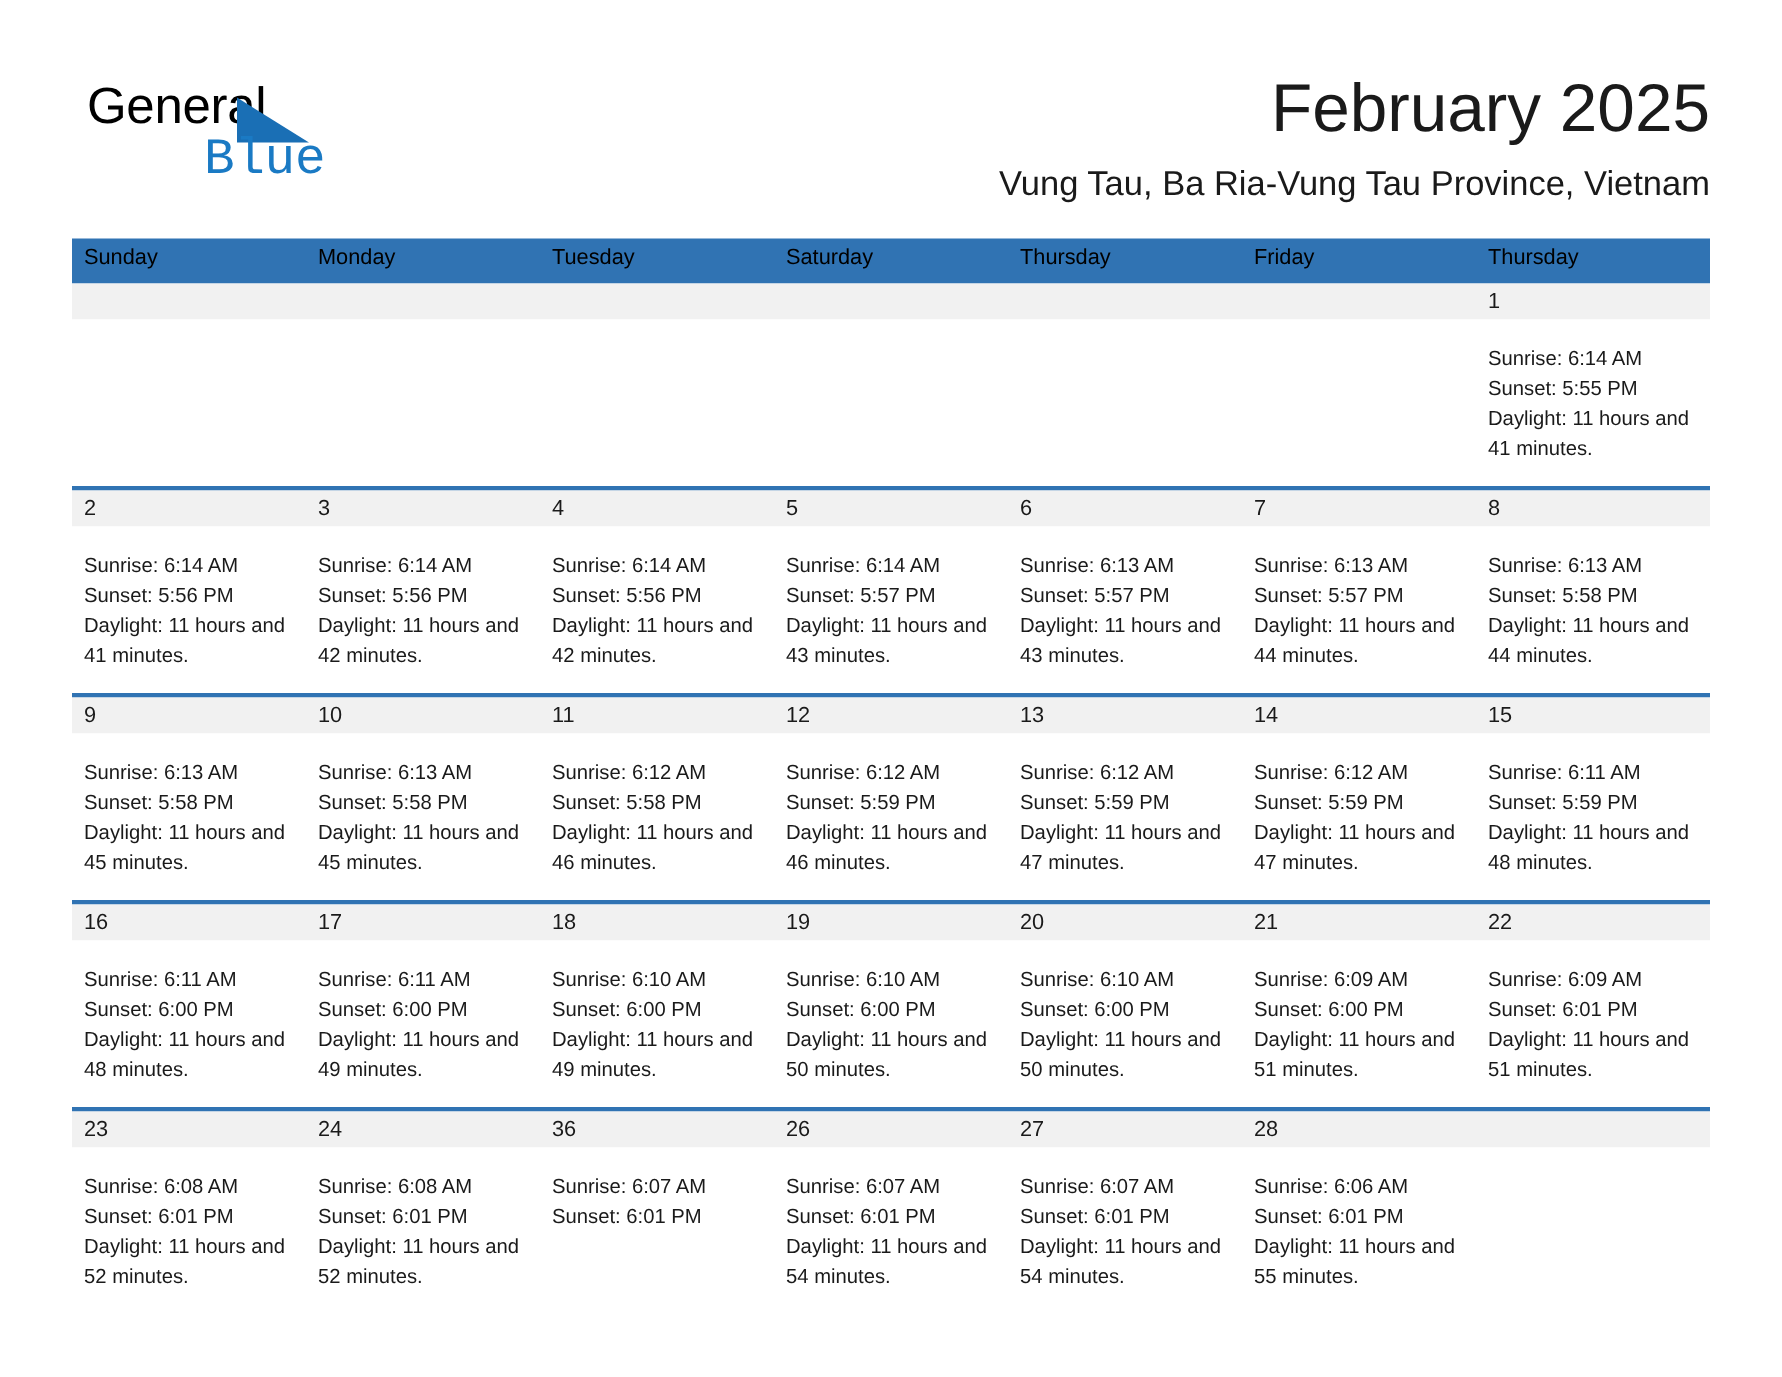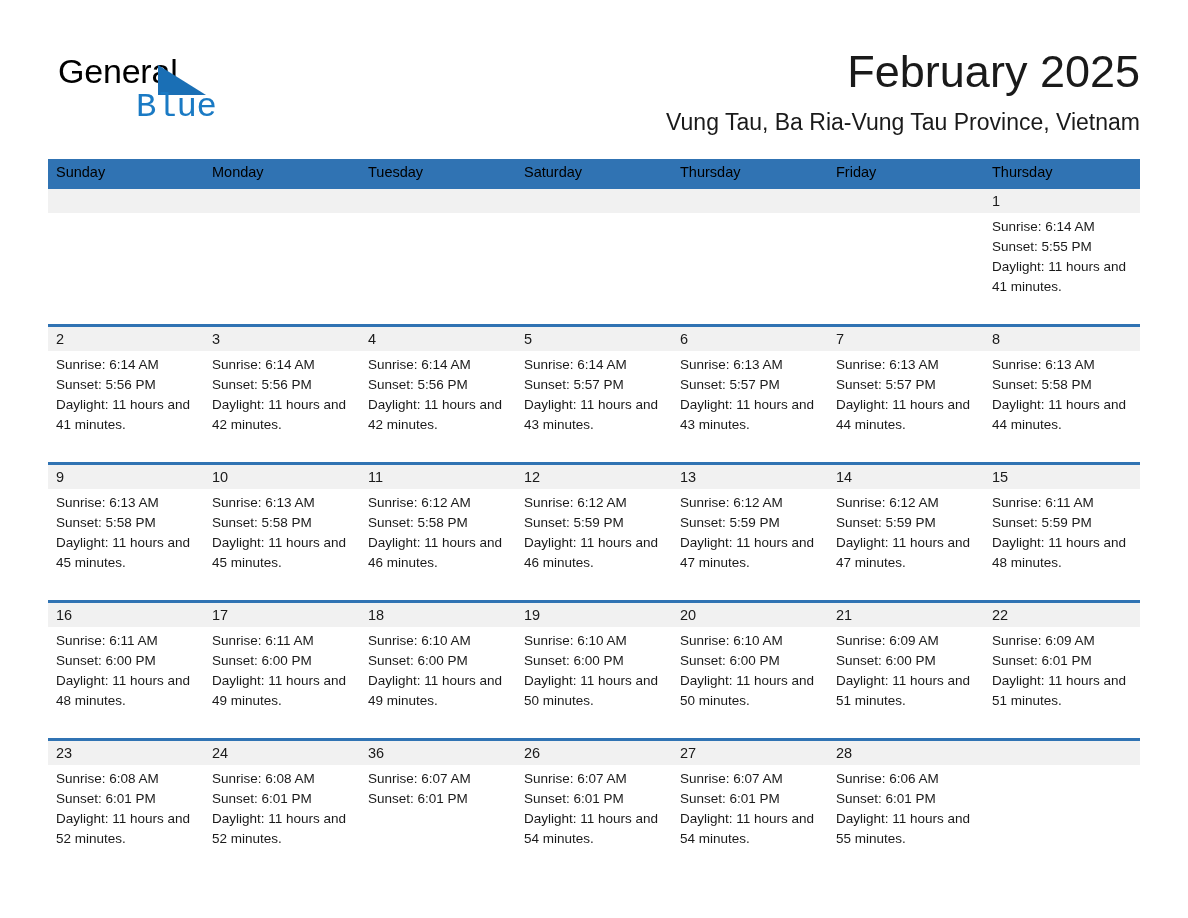--- a/index.html
+++ b/index.html
@@ -136,21 +136,21 @@
     color: #1a1a1a;
   }
   .week-row .body-band {
     display: flex;
     background: #ffffff;
     height: 111px;
   }
   .week-row .body-cell {
     flex: 1 1 0;
     padding-left: 8px;
-    padding-top: 4px;
+    padding-top: 16px;
     box-sizing: border-box;
     font-size: 13.5px;
     line-height: 20px;
     color: #1a1a1a;
   }
   .week-row .body-cell div {
     white-space: nowrap;
   }
   .week-row .body-cell .daylight {
     white-space: normal;

